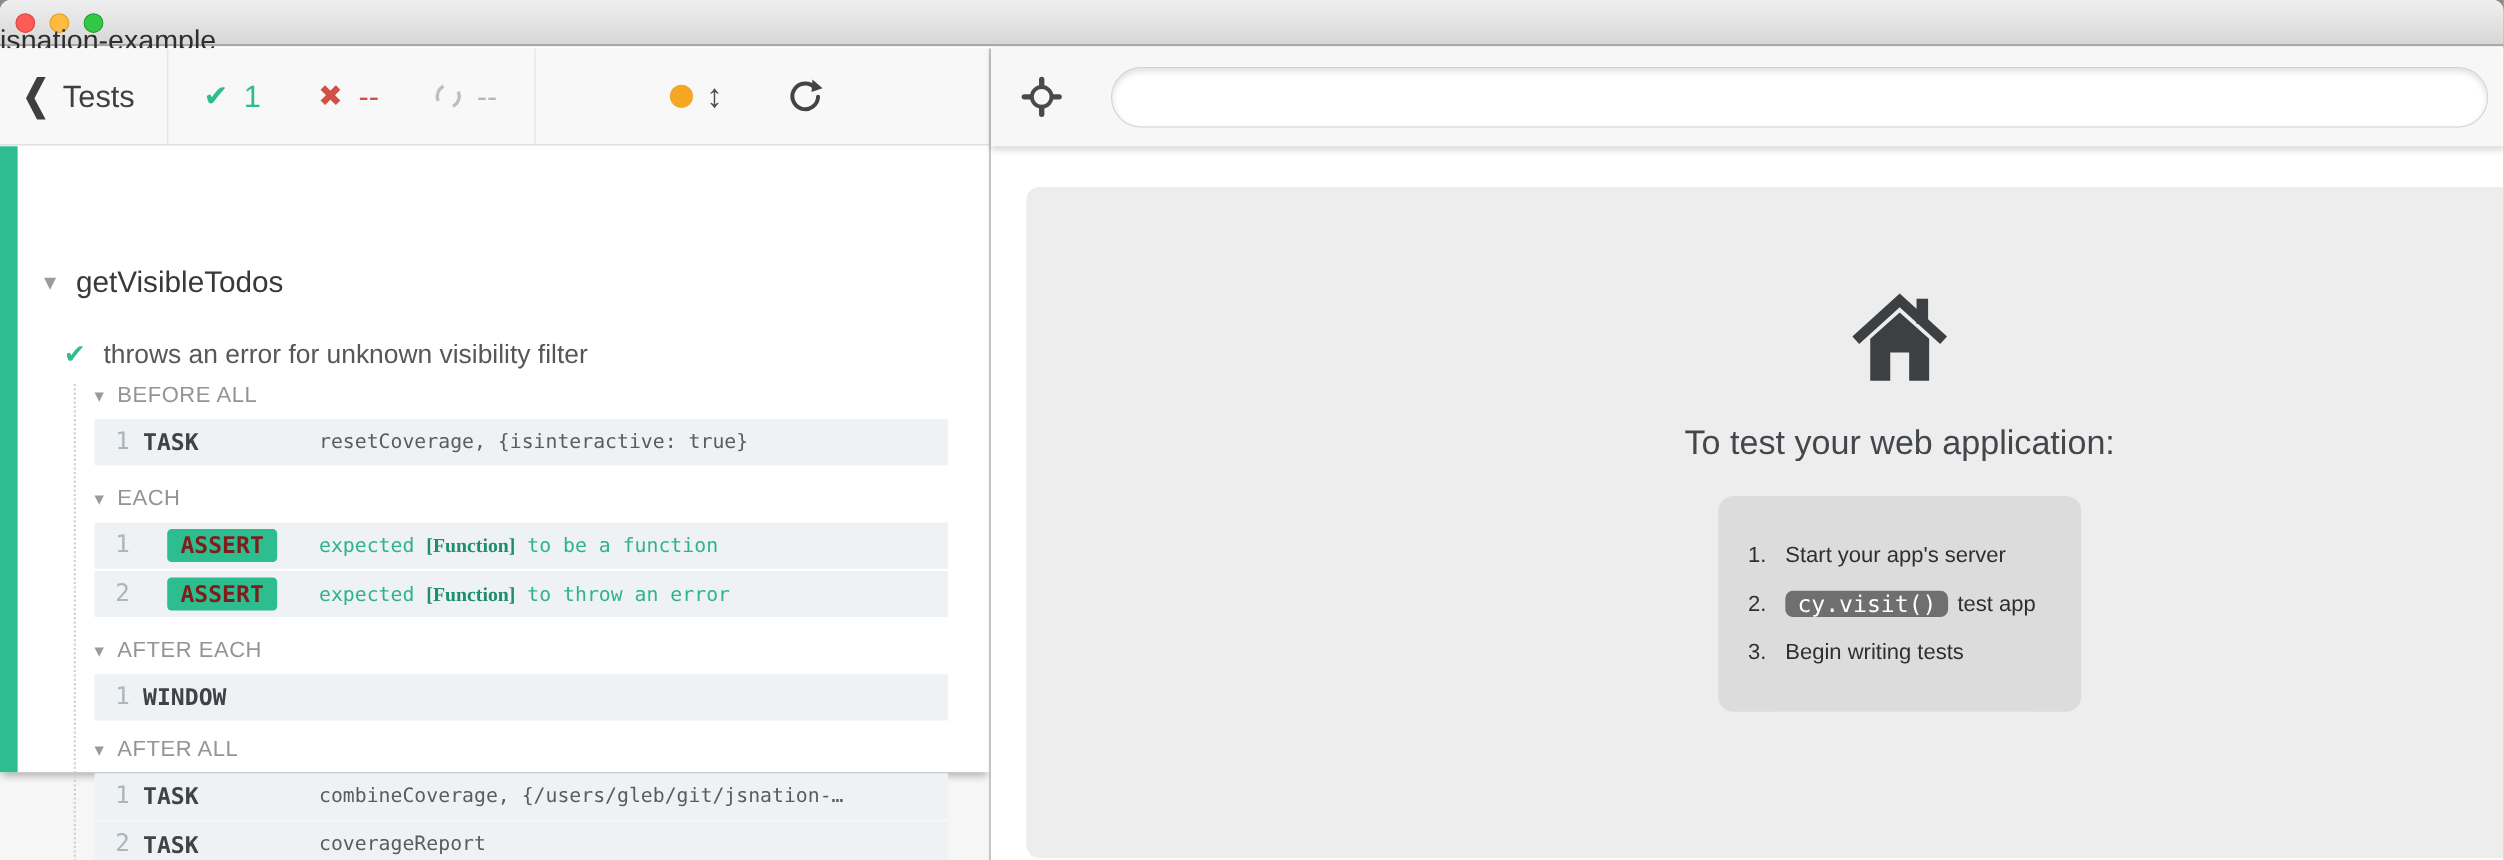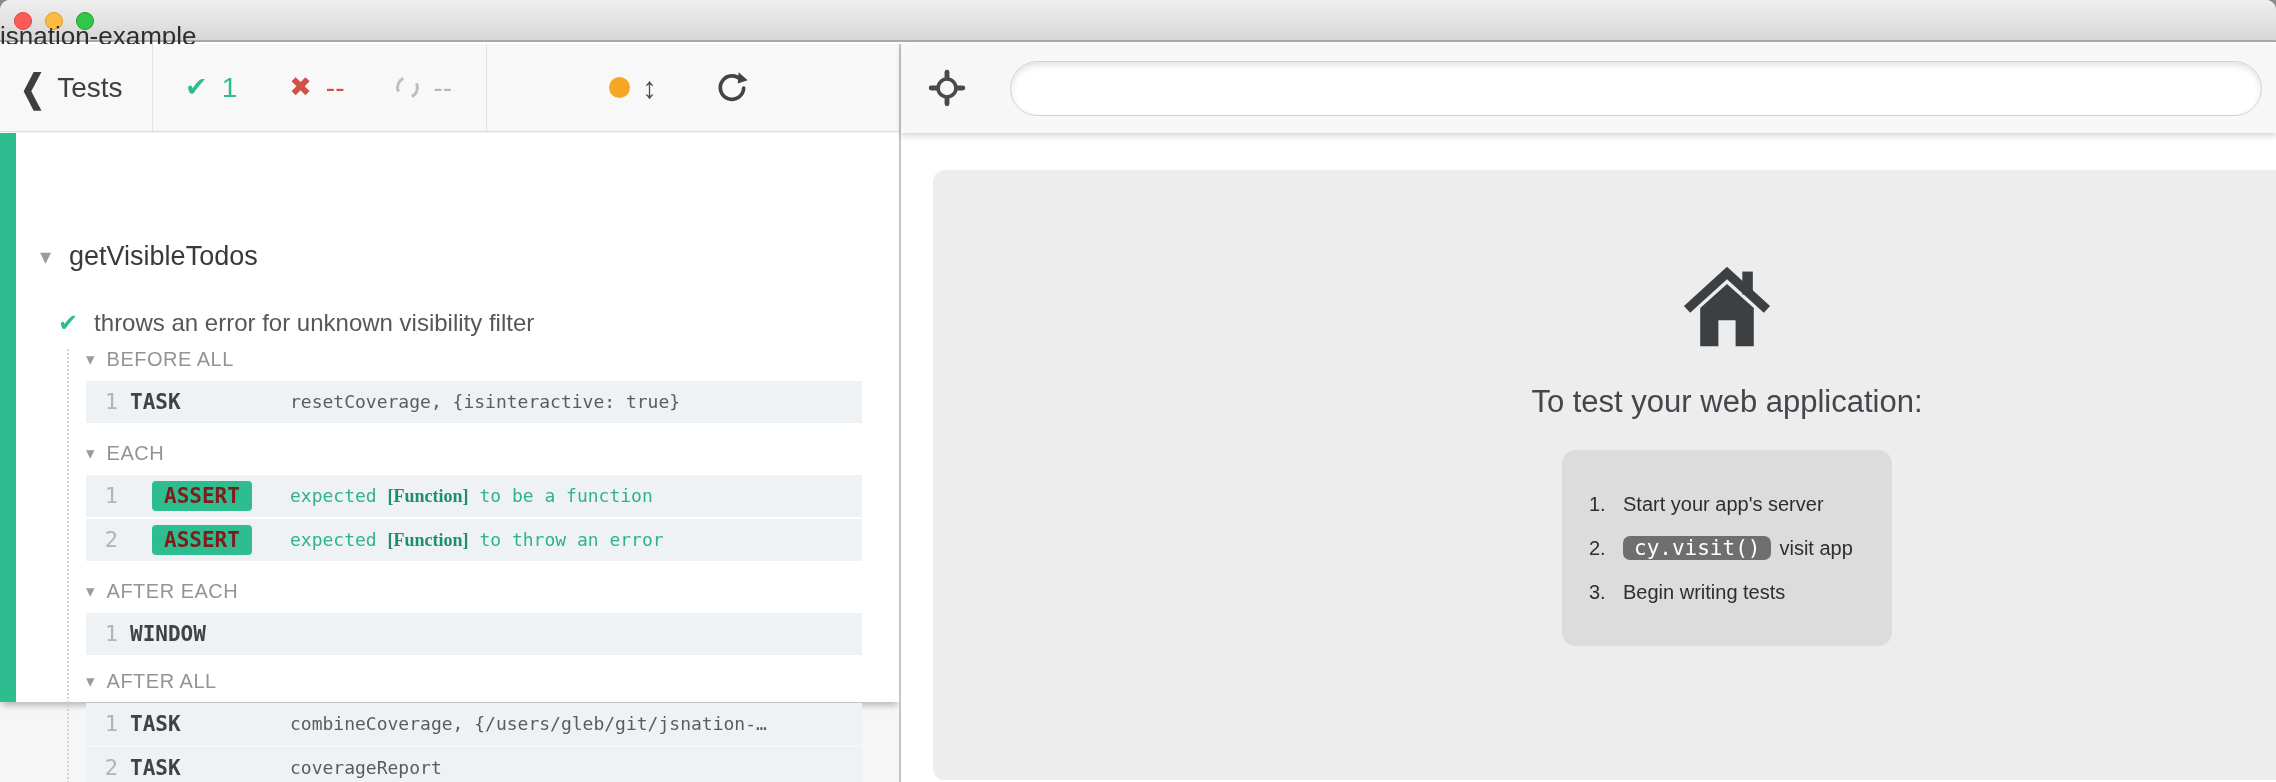--- a/index.html
+++ b/index.html
@@ -253,21 +253,21 @@
           </svg>
           <div class="bp-subheading">To test your web application:</div>
           <div class="instructions">
             <div class="step">
               <span class="n">1.</span>
               <span>Start your app's server</span>
             </div>
             <div class="step">
               <span class="n">2.</span>
               <span class="code-badge">cy.visit()</span>
-              <span>visit app</span>
+              <span>test app</span>
             </div>
             <div class="step">
               <span class="n">3.</span>
               <span>Begin writing tests</span>
             </div>
           </div>
         </div>
       </div>
     </div>
 

